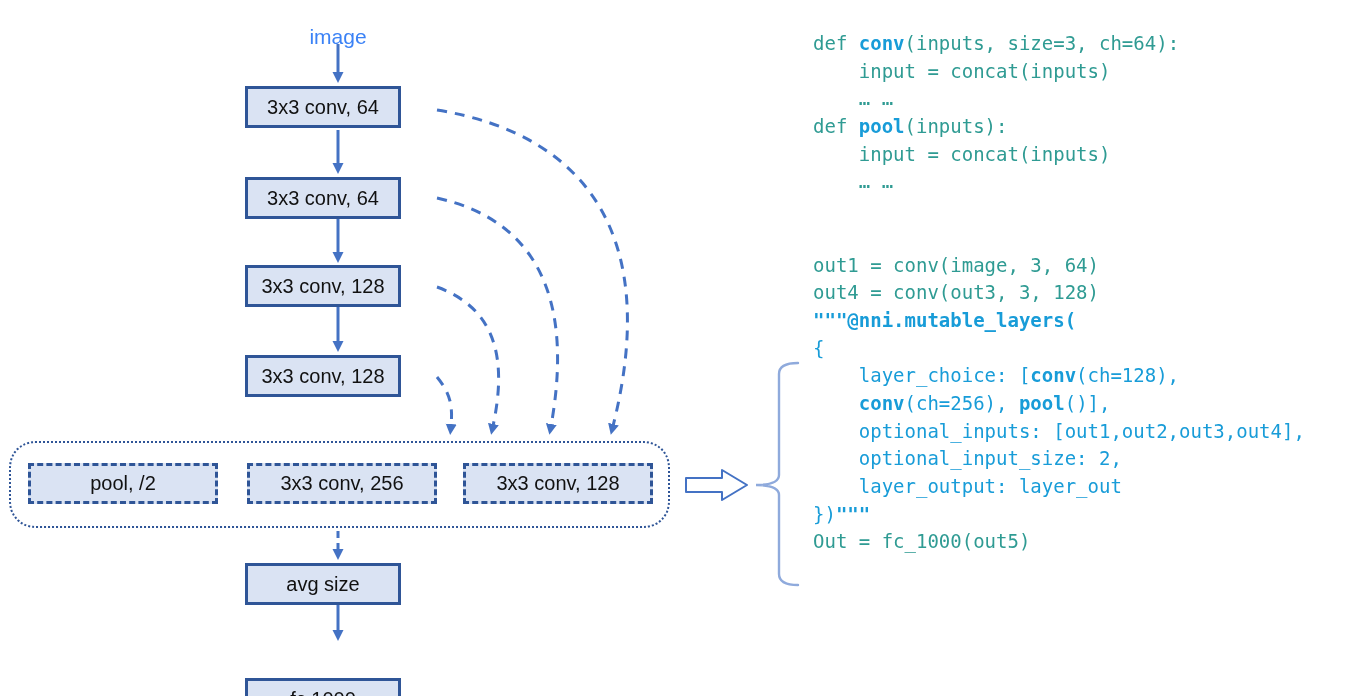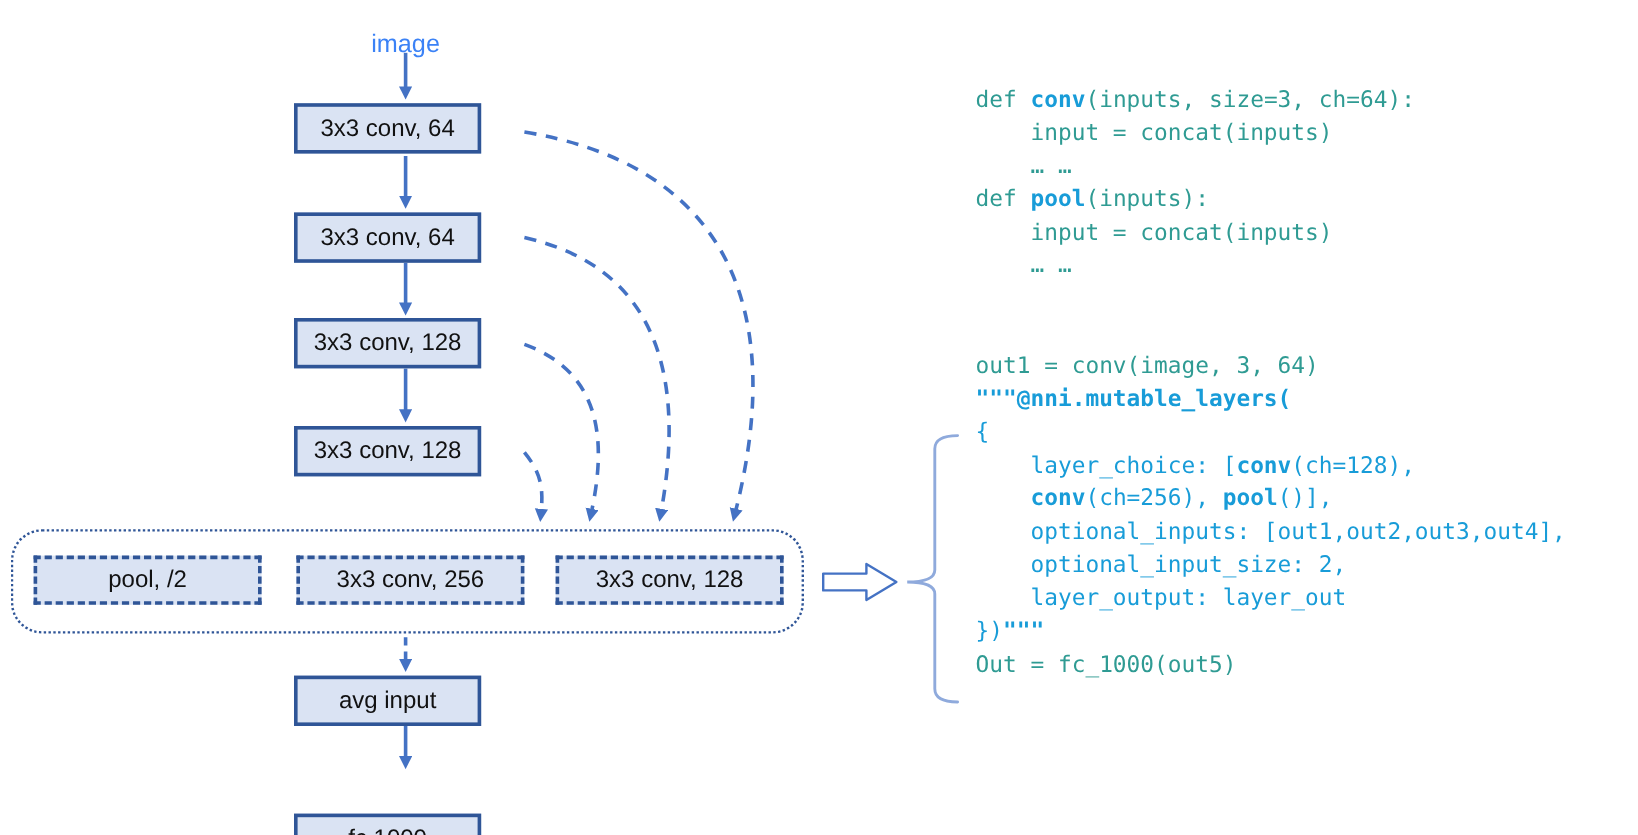--- a/index.html
+++ b/index.html
@@ -28,21 +28,21 @@
   }
   .d1 { left:28px; } .d2 { left:247px; } .d3 { left:463px; }
   .choice-container {
     position:absolute; left:9px; top:441px; width:661px; height:87px;
     border:2px dotted var(--container-border); border-radius:26px; background:transparent;
   }
 
   .code {
     position:absolute; left:813px; top:30px; width:545px;
     font-family:"DejaVu Sans Mono","Liberation Mono",monospace;
-    font-size:19px; line-height:27.7px;margin-top:40px;
+    font-size:19px; line-height:27.7px;
   }
   .code-line { white-space:pre; height:27.7px; }
   .code-t  { color:var(--code-teal); }
   .code-b  { color:var(--code-blue); }
   .code-bb { color:var(--code-blue); font-weight:bold; }
 </style>
 </head>
 <body>
 
 <div class="stage">
@@ -76,33 +76,34 @@
   <div class="box solid b1">3x3 conv, 64</div>
   <div class="box solid b2">3x3 conv, 64</div>
   <div class="box solid b3">3x3 conv, 128</div>
   <div class="box solid b4">3x3 conv, 128</div>
 
   <div class="choice-container"></div>
   <div class="box dashed d1">pool, /2</div>
   <div class="box dashed d2">3x3 conv, 256</div>
   <div class="box dashed d3">3x3 conv, 128</div>
 
-  <div class="box solid b-avg">avg input</div>
+  <div class="box solid b-avg">avg size</div>
   <div class="box solid b-fc">fc 1000</div>
 
   <div class="code">
       <div class="code-line"><span class="code-t">def </span><span class="code-bb">conv</span><span class="code-t">(inputs, size=3, ch=64):</span></div>
       <div class="code-line"><span class="code-t">    input = concat(inputs)</span></div>
       <div class="code-line"><span class="code-t">    … …</span></div>
       <div class="code-line"><span class="code-t">def </span><span class="code-bb">pool</span><span class="code-t">(inputs):</span></div>
       <div class="code-line"><span class="code-t">    input = concat(inputs)</span></div>
       <div class="code-line"><span class="code-t">    … …</span></div>
       <div class="code-line">&nbsp;</div>
       <div class="code-line">&nbsp;</div>
       <div class="code-line"><span class="code-t">out1 = conv(image, 3, 64)</span></div>
+      <div class="code-line"><span class="code-t">out4 = conv(out3, 3, 128)</span></div>
       <div class="code-line"><span class="code-bb">"""@nni.mutable_layers(</span></div>
       <div class="code-line"><span class="code-b">{</span></div>
       <div class="code-line"><span class="code-b">    layer_choice: [</span><span class="code-bb">conv</span><span class="code-b">(ch=128),</span></div>
       <div class="code-line"><span class="code-b">    </span><span class="code-bb">conv</span><span class="code-b">(ch=256), </span><span class="code-bb">pool</span><span class="code-b">()],</span></div>
       <div class="code-line"><span class="code-b">    optional_inputs: [out1,out2,out3,out4],</span></div>
       <div class="code-line"><span class="code-b">    optional_input_size: 2,</span></div>
       <div class="code-line"><span class="code-b">    layer_output: layer_out</span></div>
       <div class="code-line"><span class="code-b">})</span><span class="code-bb">"""</span></div>
       <div class="code-line"><span class="code-t">Out = fc_1000(out5)</span></div>
     </div>

